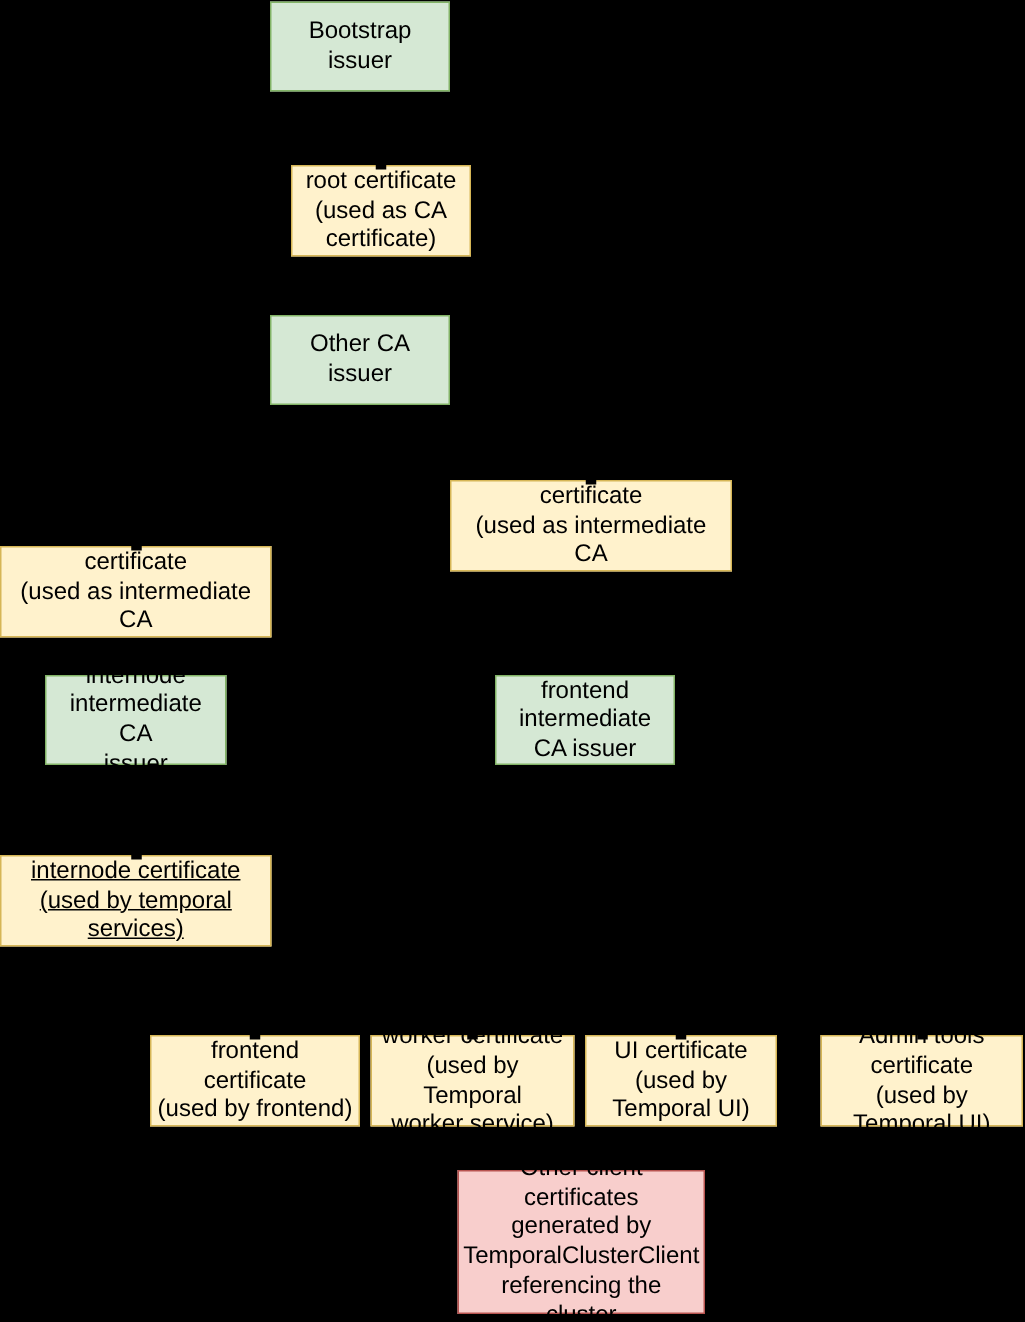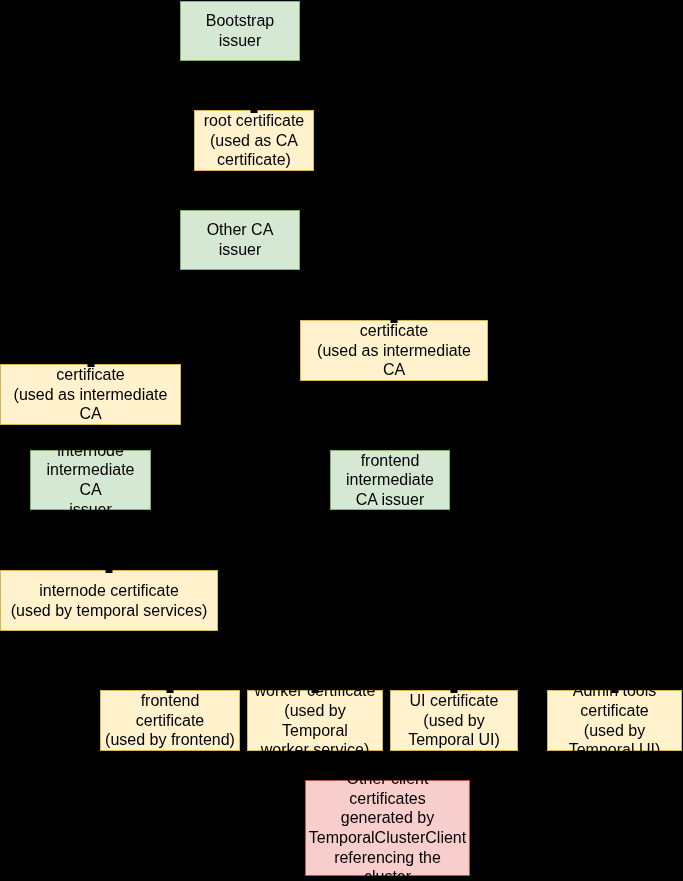--- a/index.html
+++ b/index.html
@@ -92,21 +92,21 @@
     <span class="label">internode
 intermediate CA
 issuer</span>
   </div>
 
   <div class="node kind-issuer" style="left:330px; top:450px; width:120px; height:60px;justify-content:center;">
     <span class="label">frontend intermediate
 CA issuer</span>
   </div>
 
-  <div class="node kind-certificate" style="left:0px; top:570px; width:218px; height:61px;">
+  <div class="node kind-certificate" style="left:0px; top:570px; width:181px; height:61px;text-decoration:underline;">
     <span class="notch"></span>
     <span class="label">internode certificate
 (used by temporal services)</span>
   </div>
 
   <div class="node kind-certificate" style="left:100px; top:690px; width:140px; height:61px;">
     <span class="notch"></span>
     <span class="label">frontend certificate
 (used by frontend)</span>
   </div>

